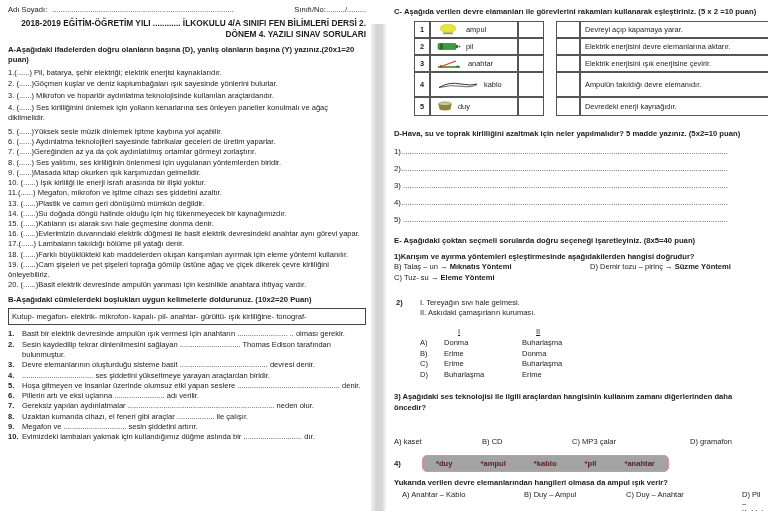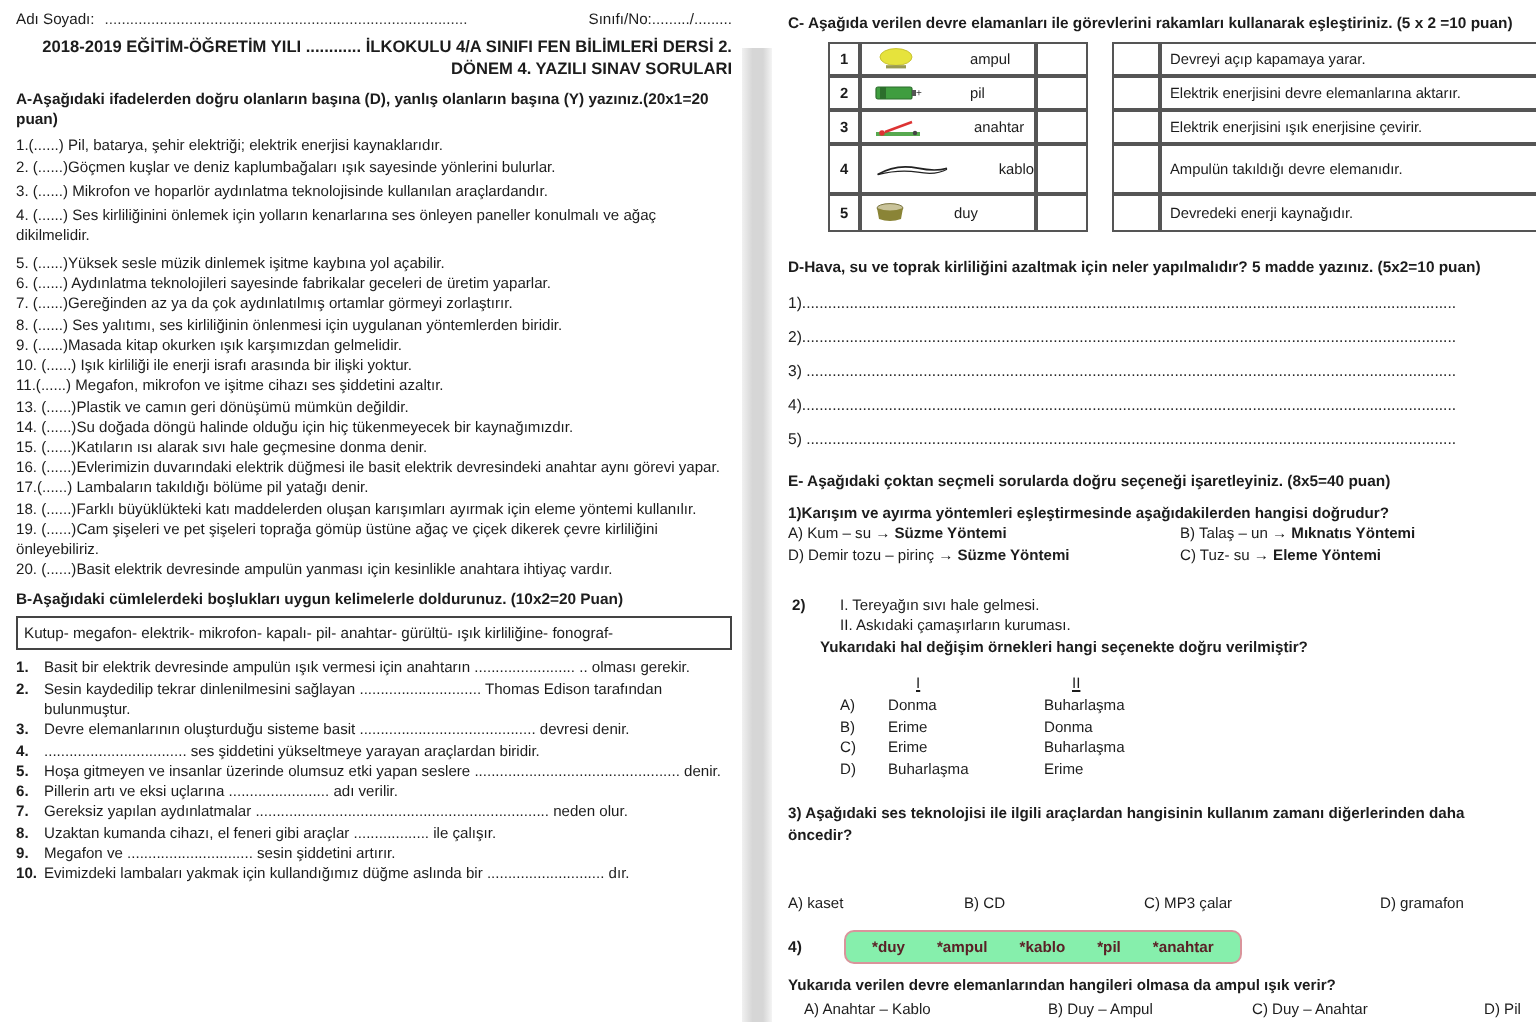--- a/index.html
+++ b/index.html
@@ -22,42 +22,42 @@
   .wordbank{border:1px solid #444;font-weight:normal;font-size:7.6px;padding:3px 3px;margin:3px 0 4px}
   .b-item{display:flex;font-size:7.55px;line-height:10.3px}
   .b-num{width:14px;flex:none;font-weight:bold}
   .b-text{flex:1}
 
   .c-head{padding-left:14px;text-indent:-14px;margin-top:2px}
   .ctable{display:grid;grid-template-columns:16px 88px 26px 12px 24px 190px;
     grid-template-rows:17px 17px 17px 25px 19px;margin:4px 0 0 20px;font-size:7.4px}
   .cc{border:1px solid #555;display:flex;align-items:center;overflow:hidden}
   .cc.num{justify-content:center;font-weight:bold}
-  .cc.il{gap:24px;padding-left:6px}
+  .cc.il{gap:5px;padding-left:6px}
   .cc.desc{padding-left:4px}
   .cgap{border:none}
 
   .d-head{margin-top:13px}
   .d-line{font-size:7.8px;margin-top:8px;white-space:nowrap;overflow:hidden;color:#222}
   .e-head{margin-top:12px}
   .q-stem{font-weight:bold;font-size:7.6px;line-height:10.3px;margin-top:6px}
   .q1-opts{display:grid;grid-template-columns:196px auto;font-size:7.55px;line-height:10.6px}
   .q2{margin-top:15px}
   .q2-top{display:flex;font-size:7.55px;line-height:10px}
   .q2-num{font-weight:bold;width:26px;flex:none;padding-left:2px}
   .q2-stem{font-weight:bold;font-size:7.6px;margin-left:16px;margin-top:1px}
   .q2-grid{display:grid;grid-template-columns:24px 78px 90px;margin:9px 0 0 26px;
     font-size:7.55px;line-height:10.6px}
   .q2-grid .hd{text-decoration:underline;padding-left:14px}
   .q3{margin-top:12px}
   .q3-opts{display:grid;grid-template-columns:88px 90px 118px auto;margin-top:24px;font-size:7.55px}
   .q4{margin-top:9px}
   .q4-top{display:flex;align-items:center;gap:12px}
   .q4-num{font-weight:bold;font-size:7.8px;width:16px;flex:none}
-  .pinkbox{display:inline-flex;gap:16px;background:#86efac;border:1px solid #d9949b;
+  .pinkbox{display:inline-flex;gap:28px;background:#a3a3a3;border:1px solid #d9949b;
     border-radius:5px;padding:3px 13px;font-weight:bold;color:#5a2026;font-size:7.6px}
   .q4-opts{display:grid;grid-template-columns:122px 102px 116px auto;padding-left:8px;
     margin-top:2px;font-size:7.55px}
 </style>
 </head>
 <body>
 
 <div class="seam"></div>
 
 <div class="page left">
@@ -225,35 +225,33 @@
   <div class="d-line">3) ......................................................................................................................................................</div>
   <div class="d-line">4).......................................................................................................................................................</div>
   <div class="d-line">5) ......................................................................................................................................................</div>
 
   <div class="sec-head e-head">E- Aşağıdaki çoktan seçmeli sorularda doğru seçeneği işaretleyiniz. (8x5=40 puan)</div>
 
   <div class="q-stem">
     <span>1)Karışım ve ayırma yöntemleri eşleştirmesinde aşağıdakilerden hangisi </span><span class="ul">doğrudur</span><span>?</span>
   </div>
   <div class="q1-opts">
-    <div><span>A) Kum – su  →  </span><b>Süzme Yöntemi</b></div>
     <div><span>B) Talaş – un → </span><b>Mıknatıs Yöntemi</b></div>
     <div><span>D) Demir tozu – pirinç → </span><b>Süzme Yöntemi</b></div>
     <div><span>C) Tuz- su  →  </span><b>Eleme Yöntemi</b></div>
   </div>
 
   <div class="q2">
     <div class="q2-top">
       <span class="q2-num">2)</span>
       <div>
         <div>I. Tereyağın sıvı hale gelmesi.</div>
         <div>II. Askıdaki çamaşırların kuruması.</div>
       </div>
     </div>
-    <div class="q2-stem">Yukarıdaki hal değişim örnekleri hangi seçenekte doğru verilmiştir?</div>
     <div class="q2-grid">
       <span></span>
       <span class="hd">I</span>
       <span class="hd">II</span>
       <span>A)</span>
       <span>Donma</span>
       <span>Buharlaşma</span>
       <span>B)</span>
       <span>Erime</span>
       <span>Donma</span>

